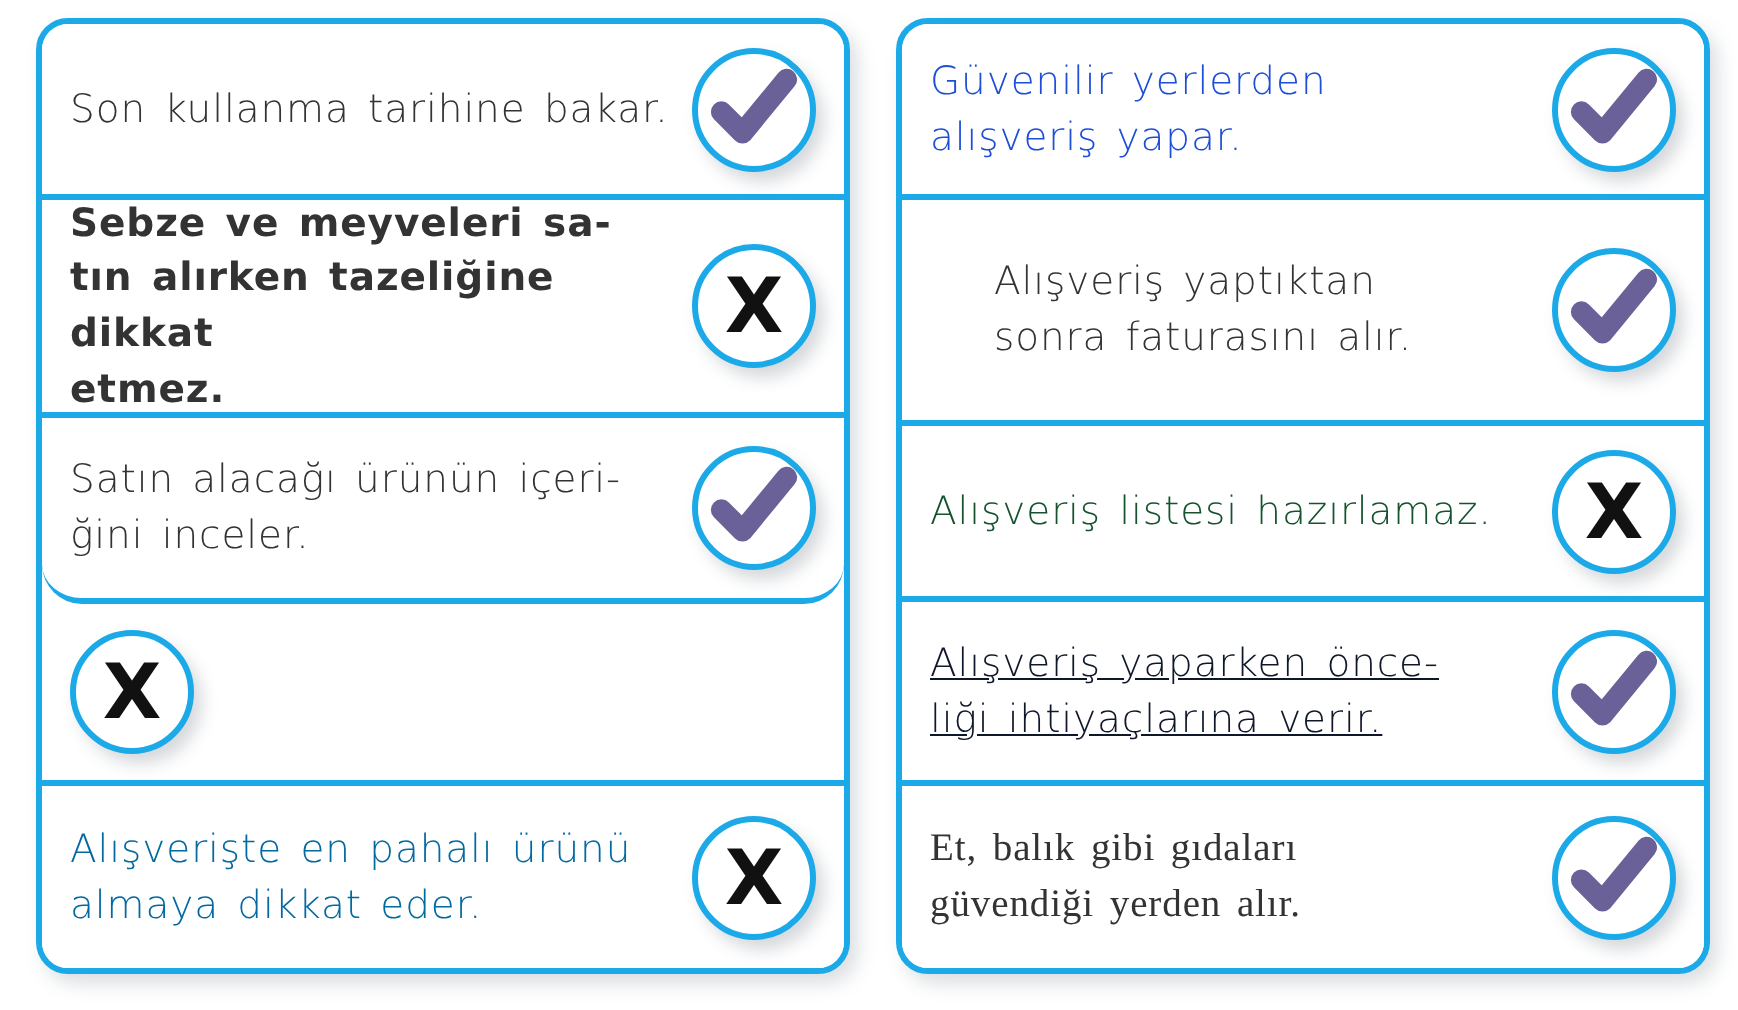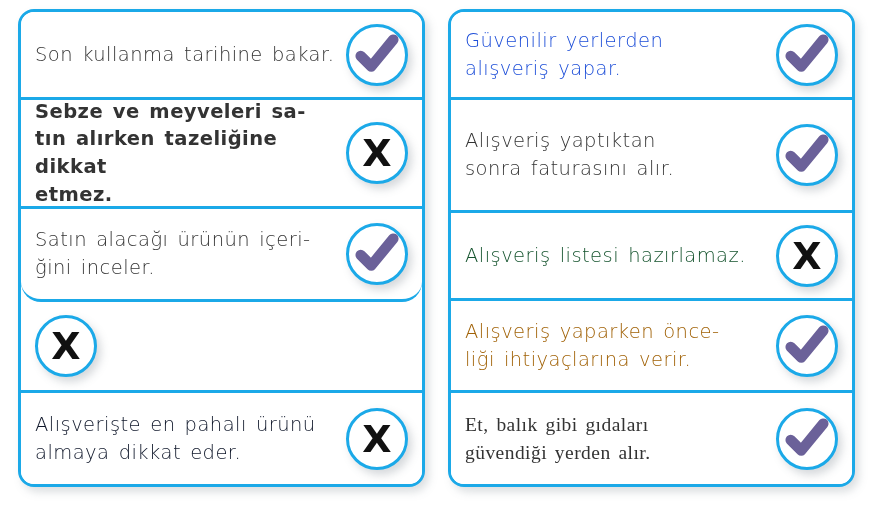--- a/index.html
+++ b/index.html
@@ -151,59 +151,59 @@
       </div>
     </div>
 
     <div class="row">
       <div class="badge">
         <span class="badge-x" style="color: rgb(17, 17, 17);">X</span>
       </div>
     </div>
 
     <div class="row">
-      <div class="row-text" style="color: #0f172a;">Alışverişte en pahalı ürünü
+      <div class="row-text" style="color: #0369a1;">Alışverişte en pahalı ürünü
 almaya dikkat eder.</div>
       <div class="badge">
         <span class="badge-x" style="color: rgb(17, 17, 17);">X</span>
       </div>
     </div>
   </div>
 
   <div class="column col-right">
 
     <div class="row">
       <div class="row-text" style="color: #1d4ed8;">Güvenilir yerlerden
 alışveriş yapar.</div>
       <div class="badge">
         <svg viewBox="0 0 48 48" aria-hidden="true">
           <path d="M7 25 L18 36 L41 8" fill="none" stroke="#6B6199" stroke-width="11" stroke-linecap="round" stroke-linejoin="round"></path>
         </svg>
       </div>
     </div>
 
     <div class="row">
-      <div class="row-text" style="color: rgb(51, 51, 51);">Alışveriş yaptıktan
+      <div class="row-text" style="color: rgb(51, 51, 51); margin-left: 32px;">Alışveriş yaptıktan
 sonra faturasını alır.</div>
       <div class="badge">
         <svg viewBox="0 0 48 48" aria-hidden="true">
           <path d="M7 25 L18 36 L41 8" fill="none" stroke="#6B6199" stroke-width="11" stroke-linecap="round" stroke-linejoin="round"></path>
         </svg>
       </div>
     </div>
 
     <div class="row tight">
       <div class="row-text" style="color: #14532d;">Alışveriş listesi hazırlamaz.</div>
       <div class="badge">
         <span class="badge-x" style="color: rgb(17, 17, 17);">X</span>
       </div>
     </div>
 
     <div class="row">
-      <div class="row-text" style="color: #a16207;">Alışveriş yaparken önce-
+      <div class="row-text" style="color: #0f172a; text-decoration: underline;">Alışveriş yaparken önce-
 liği ihtiyaçlarına verir.</div>
       <div class="badge">
         <svg viewBox="0 0 48 48" aria-hidden="true">
           <path d="M7 25 L18 36 L41 8" fill="none" stroke="#6B6199" stroke-width="11" stroke-linecap="round" stroke-linejoin="round"></path>
         </svg>
       </div>
     </div>
 
     <div class="row">
       <div class="row-text" style="color: rgb(51, 51, 51); font-family: Liberation Serif, serif;">Et, balık gibi gıdaları

